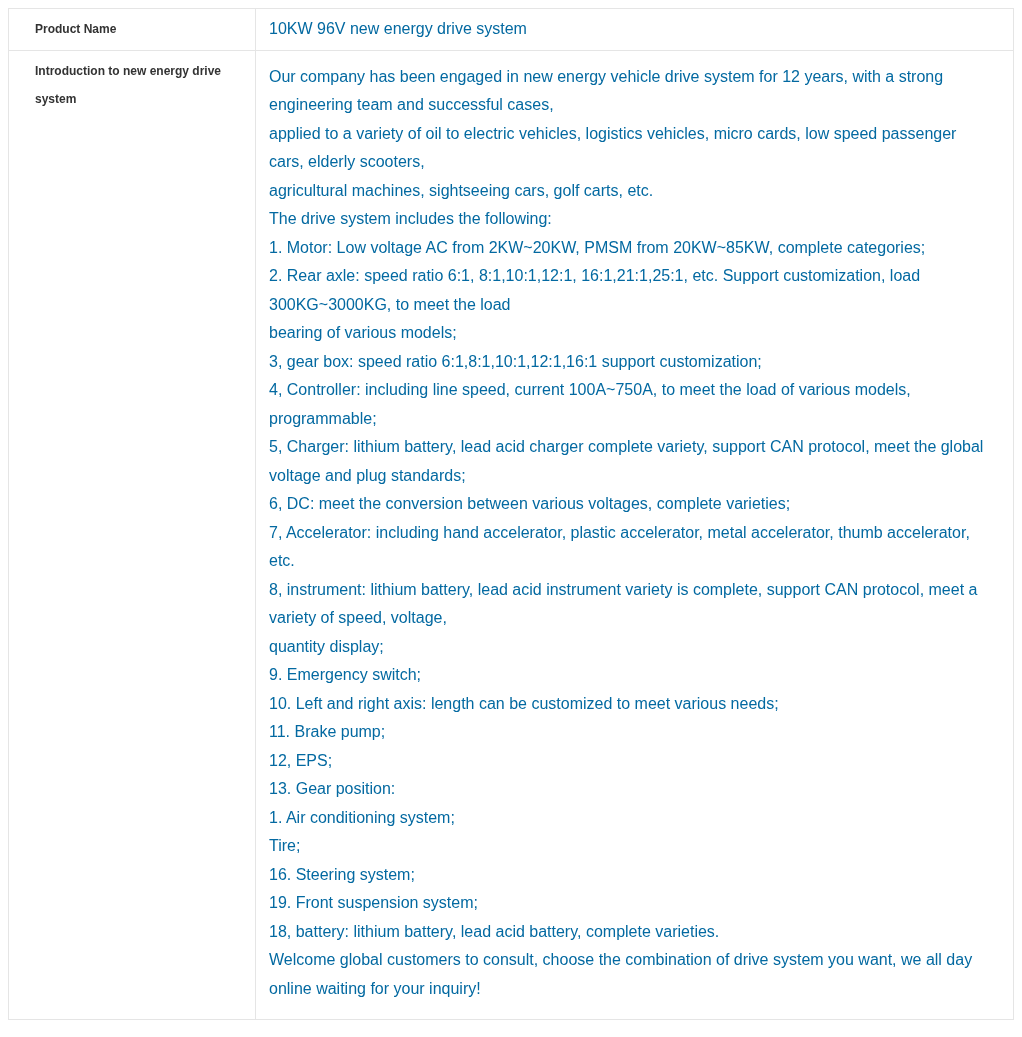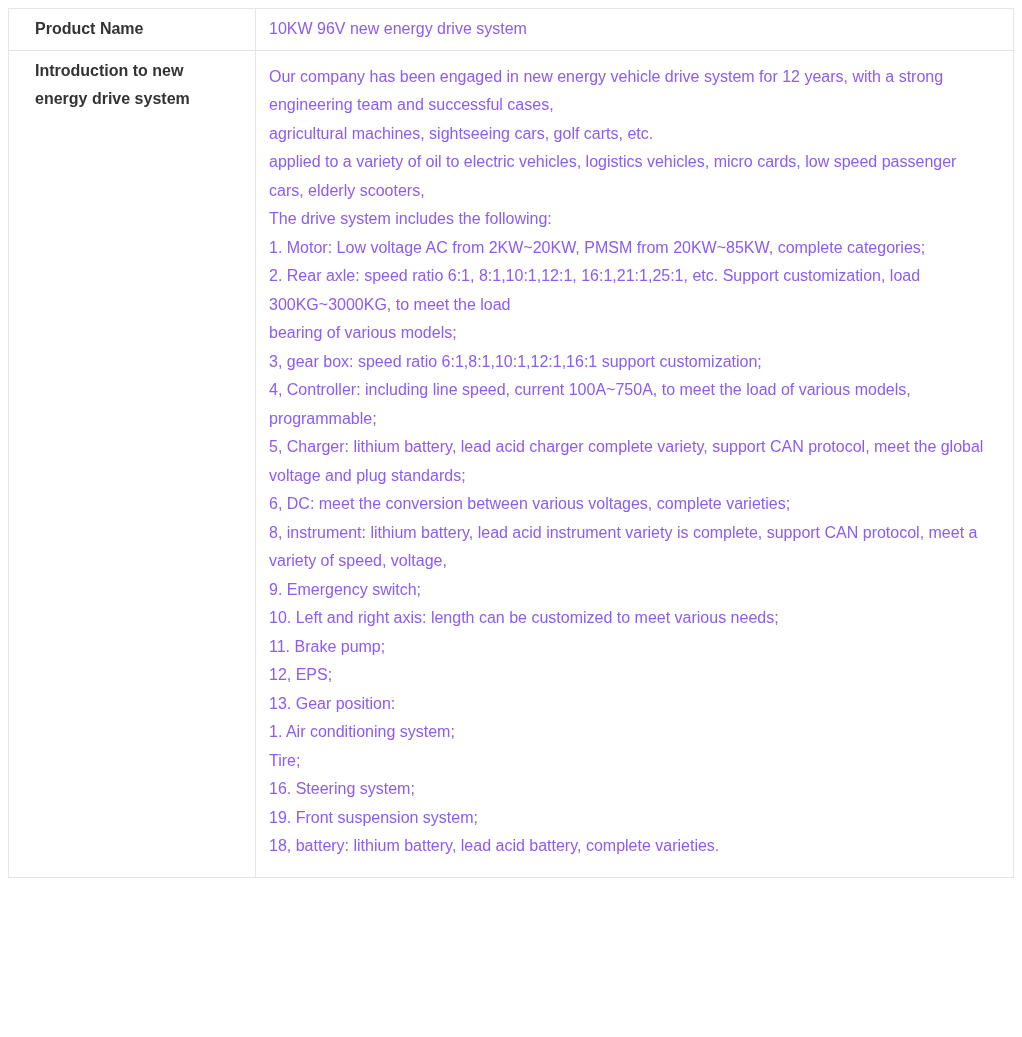--- a/index.html
+++ b/index.html
@@ -28,32 +28,32 @@
   }
   .spec-row:last-child {
     border-bottom: none;
   }
   .cell-label {
     width: 247px;
     flex: 0 0 247px;
     box-sizing: border-box;
     border-right: 1px solid #e5e5e5;
     padding: 6px 18px 6px 26px;
-    font-size: 16px;
+    font-size: 12px;
     line-height: 28.5px;
     font-weight: bold;
     color: #333333;
   }
   .cell-value {
     flex: 1 1 auto;
     box-sizing: border-box;
     padding: 6px 20px 6px 13px;
     font-size: 16px;
     line-height: 28.5px;
-    color: #8b5cf6;
+    color: #0369a1;
   }
   .row-tall .cell-label {
   }
   .row-tall .cell-value {
     padding-top: 12px;
     padding-bottom: 16px;
   }
   .text-line {
     min-height: 28.5px;
   }
@@ -66,38 +66,41 @@
 
     <div class="spec-row">
       <div class="cell-label">Product Name</div>
       <div class="cell-value">10KW 96V new energy drive system</div>
     </div>
 
     <div class="spec-row row-tall">
       <div class="cell-label">Introduction to new energy drive system</div>
       <div class="cell-value">
           <div class="text-line">Our company has been engaged in new energy vehicle drive system for 12 years, with a strong engineering team and successful cases,</div>
+          <div class="text-line">applied to a variety of oil to electric vehicles, logistics vehicles, micro cards, low speed passenger cars, elderly scooters,</div>
           <div class="text-line">agricultural machines, sightseeing cars, golf carts, etc.</div>
-          <div class="text-line">applied to a variety of oil to electric vehicles, logistics vehicles, micro cards, low speed passenger cars, elderly scooters,</div>
           <div class="text-line">The drive system includes the following:</div>
           <div class="text-line">1. Motor: Low voltage AC from 2KW~20KW, PMSM from 20KW~85KW, complete categories;</div>
           <div class="text-line">2. Rear axle: speed ratio 6:1, 8:1,10:1,12:1, 16:1,21:1,25:1, etc. Support customization, load 300KG~3000KG, to meet the load</div>
           <div class="text-line">bearing of various models;</div>
           <div class="text-line">3, gear box: speed ratio 6:1,8:1,10:1,12:1,16:1 support customization;</div>
           <div class="text-line">4, Controller: including line speed, current 100A~750A, to meet the load of various models, programmable;</div>
           <div class="text-line">5, Charger: lithium battery, lead acid charger complete variety, support CAN protocol, meet the global voltage and plug standards;</div>
           <div class="text-line">6, DC: meet the conversion between various voltages, complete varieties;</div>
+          <div class="text-line">7, Accelerator: including hand accelerator, plastic accelerator, metal accelerator, thumb accelerator, etc.</div>
           <div class="text-line">8, instrument: lithium battery, lead acid instrument variety is complete, support CAN protocol, meet a variety of speed, voltage,</div>
+          <div class="text-line">quantity display;</div>
           <div class="text-line">9. Emergency switch;</div>
           <div class="text-line">10. Left and right axis: length can be customized to meet various needs;</div>
           <div class="text-line">11. Brake pump;</div>
           <div class="text-line">12, EPS;</div>
           <div class="text-line">13. Gear position:</div>
           <div class="text-line">1. Air conditioning system;</div>
           <div class="text-line">Tire;</div>
           <div class="text-line">16. Steering system;</div>
           <div class="text-line">19. Front suspension system;</div>
           <div class="text-line">18, battery: lithium battery, lead acid battery, complete varieties.</div>
+          <div class="text-line">Welcome global customers to consult, choose the combination of drive system you want, we all day online waiting for your inquiry!</div>
         </div>
     </div>
 
   </div>
 </div>
 
 </body></html>

